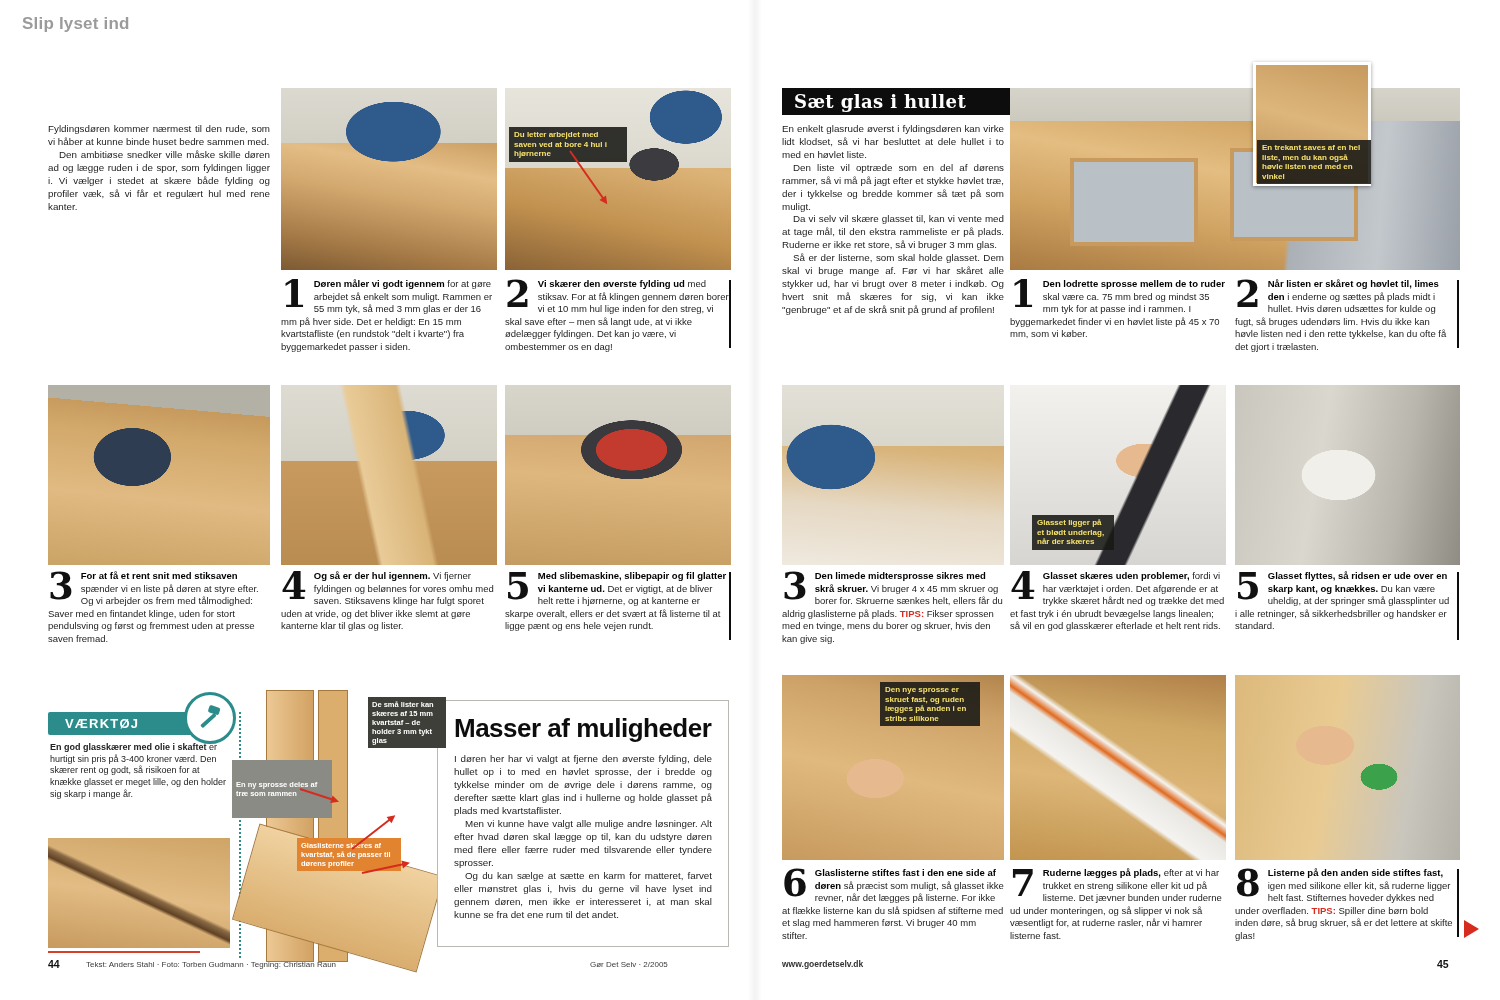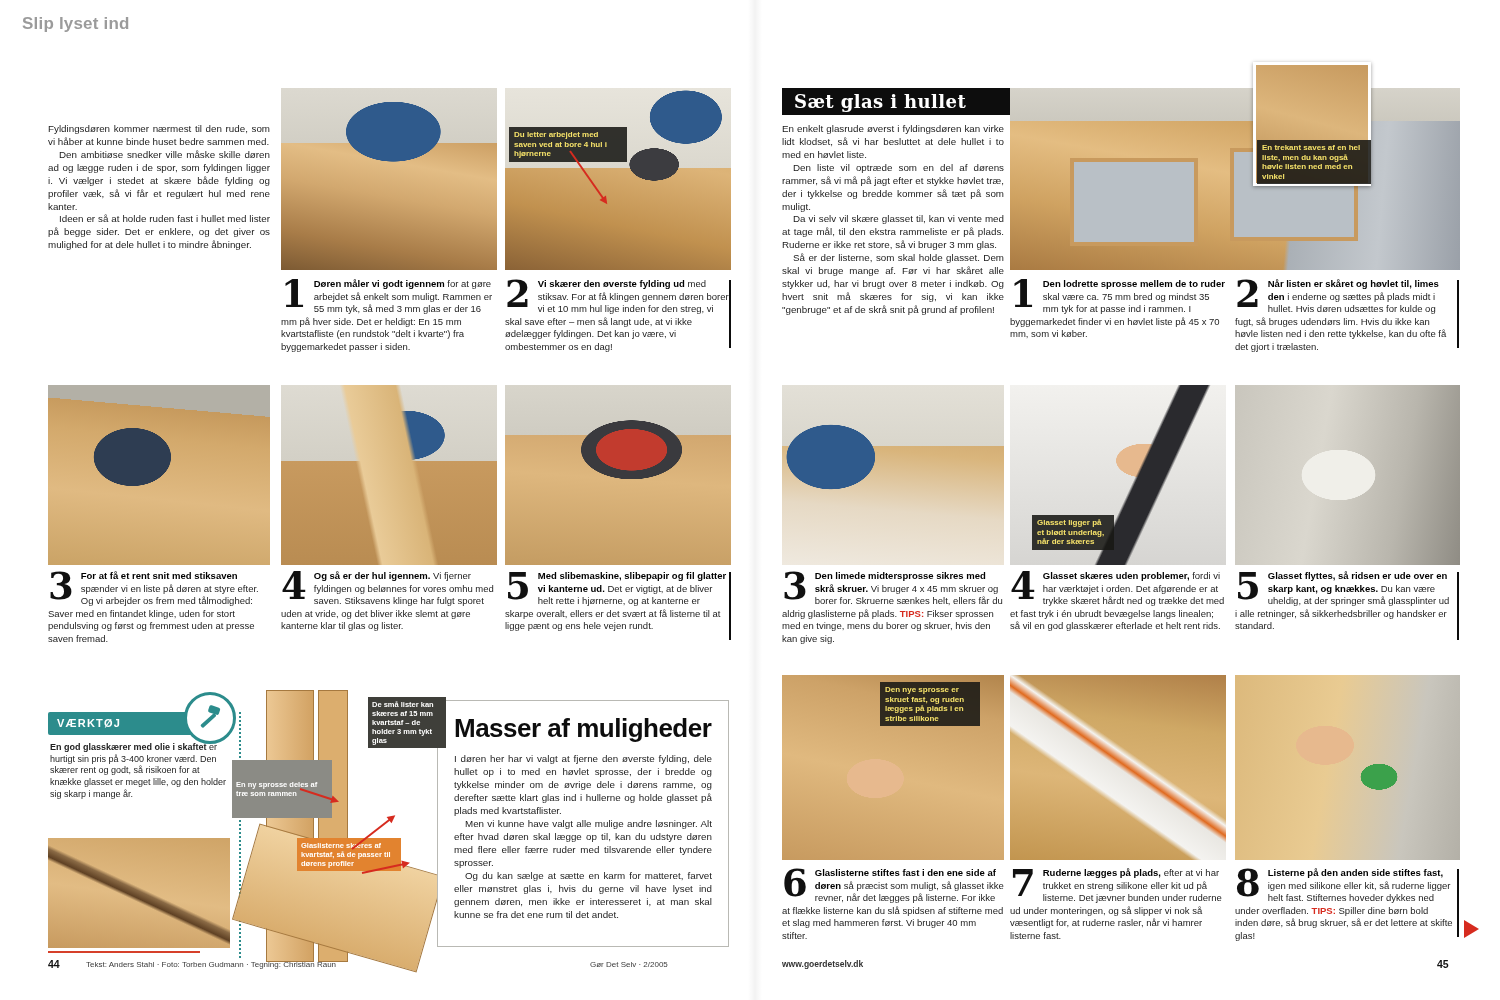--- a/index.html
+++ b/index.html
@@ -22,21 +22,21 @@
   .tips { color:#d62b1f; font-weight:bold; }
   .callout { position:absolute; background:rgba(24,24,20,0.88); color:#f6e26a;
              font-size:8px; font-weight:bold; line-height:1.2; padding:3px 5px; z-index:5; }
   .arr { position:absolute; height:2px; background:#d62b1f; transform-origin:left center; z-index:6; }
   .arr::after { content:""; position:absolute; right:-7px; top:-3px;
                 border-left:8px solid #d62b1f; border-top:4px solid transparent; border-bottom:4px solid transparent; }
   .vrule { position:absolute; width:2px; background:#0d0d0d; }
   
   .toolbox { position:absolute; left:48px; top:712px; width:182px; }
   .tb-bar { position:relative; height:23px; background:#2c8c8c; border-radius:2px;
-            color:#fff; font-size:11px; font-weight:bold; letter-spacing:1.2px; line-height:23px; padding-left:9px; }
+            color:#fff; font-size:13px; font-weight:bold; letter-spacing:1.2px; line-height:23px; padding-left:17px; }
   .tb-circle { position:absolute; right:-6px; top:-20px; width:46px; height:46px; border-radius:50%;
                background:#fff; border:3px solid #2c8c8c; display:flex; align-items:center; justify-content:center; }
   .tb-body { font-size:9px; line-height:1.3; padding:7px 2px 0 2px; color:#222; }
   .tb-dots { position:absolute; left:239px; top:712px; height:246px; border-left:2px dotted #2c8c8c; }
   
   .possbox { position:absolute; left:437px; top:700px; width:292px; height:247px;
              background:#fff; border:1px solid #b9b9b4; box-sizing:border-box; padding:12px 16px; }
   .possbox h2 { margin:0 0 8px 0; font-size:26px; letter-spacing:-0.5px; color:#0d0d0d; }
   .possbox p { margin:0; font-size:9.8px; line-height:1.33; text-align:justify; }
   .possbox p.ind { text-indent:11px; }
@@ -114,21 +114,20 @@
 
 <div class="spread">
   <div class="gutter"></div>
 
   <div class="pgheader">Slip lyset ind</div>
 
 
   <div class="intro" style="left:48px;top:123px;width:222px;">
     <p>Fyldingsdøren kommer nærmest til den rude, som vi håber at kunne binde huset bedre sammen med.</p>
     <p class="ind">Den ambitiøse snedker ville måske skille døren ad og lægge ruden i de spor, som fyldingen ligger i. Vi vælger i stedet at skære både fylding og profiler væk, så vi får et regulært hul med rene kanter.</p>
-    <p class="ind">Ideen er så at holde ruden fast i hullet med lister på begge sider. Det er enklere, og det giver os mulighed for at dele hullet i to mindre åbninger.</p>
   </div>
 
   <div class="photo ph1" style="left:281px;top:88px;width:216px;height:182px;"></div>
   <div class="photo ph2" style="left:505px;top:88px;width:226px;height:182px;"></div>
   <div class="callout" style="left:509px;top:95px;width:108px;margin-top:32px;">Du letter arbejdet med saven ved at bore 4 hul i hjørnerne</div>
   <div class="arr" style="left:570px;top:150px;width:58px;transform:rotate(55deg);"></div>
 
   <div class="cap" style="left:281px;top:278px;width:216px;">
     <span class="num">1</span>
     <b>Døren måler vi godt igennem</b>
@@ -248,21 +247,21 @@
     <span>fordi vi har værktøjet i orden. Det afgørende er at trykke skæret hårdt ned og trække det med et fast tryk i én ubrudt bevægelse langs linealen; så vil en god glasskærer efterlade et helt rent rids.</span>
   </div>
   <div class="cap" style="left:1235px;top:570px;width:218px;">
     <span class="num">5</span>
     <b>Glasset flyttes, så ridsen er ude over en skarp kant, og knækkes.</b>
     <span>Du kan være uheldig, at der springer små glassplinter ud i alle retninger, så sikkerhedsbriller og handsker er standard.</span>
   </div>
   <div class="vrule" style="left:1457px;top:572px;height:68px;"></div>
 
   <div class="photo rp6" style="left:782px;top:675px;width:222px;height:185px;"></div>
-  <div class="callout" style="left:880px;top:682px;width:90px;">Den nye sprosse er skruet fast, og ruden lægges på plads i en stribe silikone</div>
+  <div class="callout" style="left:880px;top:682px;width:90px;">Den nye sprosse er skruet fast, og ruden lægges på anden i en stribe silikone</div>
   <div class="photo rp7" style="left:1010px;top:675px;width:216px;height:185px;"></div>
   <div class="photo rp8" style="left:1235px;top:675px;width:225px;height:185px;"></div>
 
   <div class="cap" style="left:782px;top:867px;width:222px;">
     <span class="num">6</span>
     <b>Glaslisterne stiftes fast i den ene side af døren</b>
     <span>så præcist som muligt, så glasset ikke revner, når det lægges på listerne. For ikke at flække listerne kan du slå spidsen af stifterne med et slag med hammeren først. Vi bruger 40 mm stifter.</span>
   </div>
   <div class="cap" style="left:1010px;top:867px;width:216px;">
     <span class="num">7</span>

